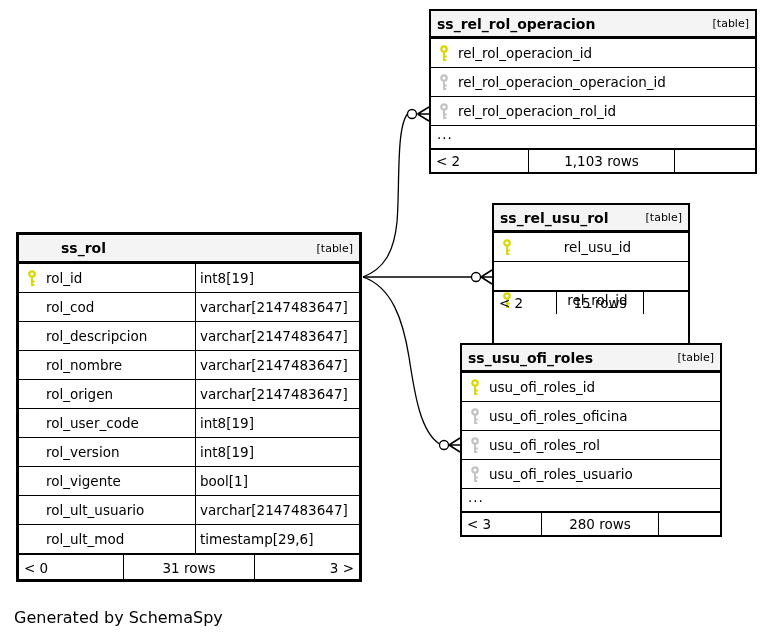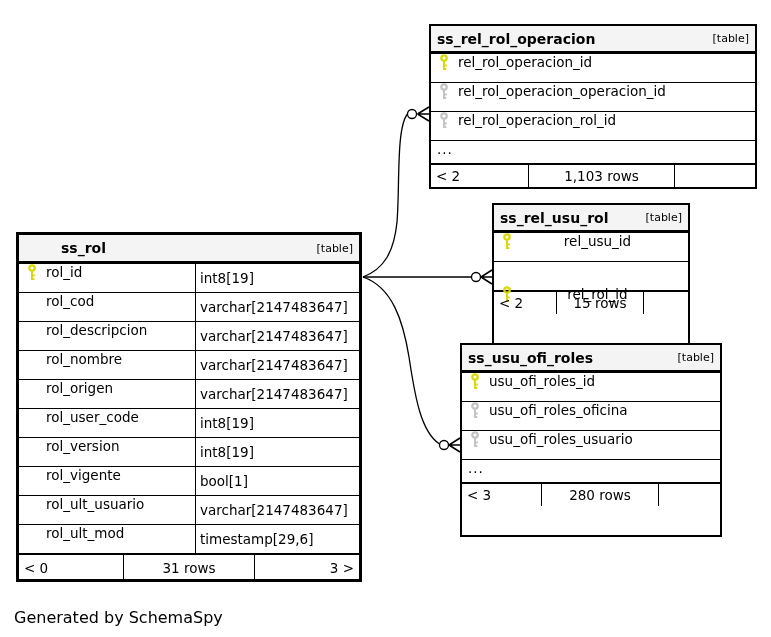--- a/index.html
+++ b/index.html
@@ -12,21 +12,21 @@
   .tbl.main{border-width:3px;}
 
   .hdr{display:flex;justify-content:space-between;align-items:center;height:27px;
        background:#f4f4f4;border-bottom:2px solid #000;padding:0 6px;box-sizing:border-box;}
   .tbl.main .hdr{height:28px;padding-left:42px;}
   .hdr .nm{font-weight:bold;font-size:14px;}
   .hdr .bdg{font-weight:normal;font-size:11px;}
 
   .row{display:flex;align-items:center;height:29px;box-sizing:border-box;border-top:1.5px solid #000;}
   .row:first-of-type{border-top:none;}
-  .cname{display:flex;align-items:flex-start;padding-left:8px;box-sizing:border-box;height:100%;}
+  .cname{display:flex;align-items:center;padding-left:8px;box-sizing:border-box;height:100%;}
   .cn{white-space:nowrap;}
   .tbl.centered .cn{flex:1;text-align:center;padding-right:14px;}
   .ctype{flex:1;border-left:1.5px solid #000;padding-left:4px;display:flex;align-items:center;
          height:100%;box-sizing:border-box;white-space:nowrap;}
   .split .cname{width:176px;}
   .key{width:10px;height:17px;margin-right:9px;flex:0 0 10px;display:inline-flex;}
   .key.pk{color:#d8d800;}
   .key.fk{color:#c3c3c3;}
   .key.none{visibility:hidden;}
 
@@ -167,21 +167,21 @@
         </span>
       <span class="ctype">timestamp[29,6]</span>
     </div>
     <div class="ftr" style="height:28px;">
       <span class="fl" style="width:104px;">&lt; 0</span>
       <span class="fc">31 rows</span>
       <span class="fr" style="width:104px;">3 &gt;</span>
     </div>
   </div>
 
-  <div class="tbl" style="left:429px;top:24px;width:328px;height:165px;">
+  <div class="tbl" style="left:429px;top:9px;width:328px;height:165px;">
     <div class="hdr">
       <span class="nm">ss_rel_rol_operacion</span>
       <span class="bdg">[table]</span>
     </div>
     <div class="row">
       <span class="cname">
           <span class="key pk">
             <svg width="10" height="17" viewBox="0 0 10 17">
               <circle cx="5" cy="4" r="2.7" fill="none" stroke="currentColor" stroke-width="2.3"></circle>
               <path d="M5,6.8 V16 M5,11.5 h2.8 M5,15 h2.3" stroke="currentColor" stroke-width="1.9"></path>
@@ -282,20 +282,31 @@
         </span>
     </div>
     <div class="row">
       <span class="cname">
           <span class="key fk">
             <svg width="10" height="17" viewBox="0 0 10 17">
               <circle cx="5" cy="4" r="2.7" fill="none" stroke="currentColor" stroke-width="2.3"></circle>
               <path d="M5,6.8 V16 M5,11.5 h2.8 M5,15 h2.3" stroke="currentColor" stroke-width="1.9"></path>
             </svg>
           </span>
+          <span class="cn">usu_ofi_roles_rol</span>
+        </span>
+    </div>
+    <div class="row">
+      <span class="cname">
+          <span class="key fk">
+            <svg width="10" height="17" viewBox="0 0 10 17">
+              <circle cx="5" cy="4" r="2.7" fill="none" stroke="currentColor" stroke-width="2.3"></circle>
+              <path d="M5,6.8 V16 M5,11.5 h2.8 M5,15 h2.3" stroke="currentColor" stroke-width="1.9"></path>
+            </svg>
+          </span>
           <span class="cn">usu_ofi_roles_usuario</span>
         </span>
     </div>
     <div class="ell">...</div>
     <div class="ftr" style="height:24px;">
       <span class="fl" style="width:79px;">&lt; 3</span>
       <span class="fc">280 rows</span>
       <span class="fr" style="width:61px;"></span>
     </div>
   </div>

